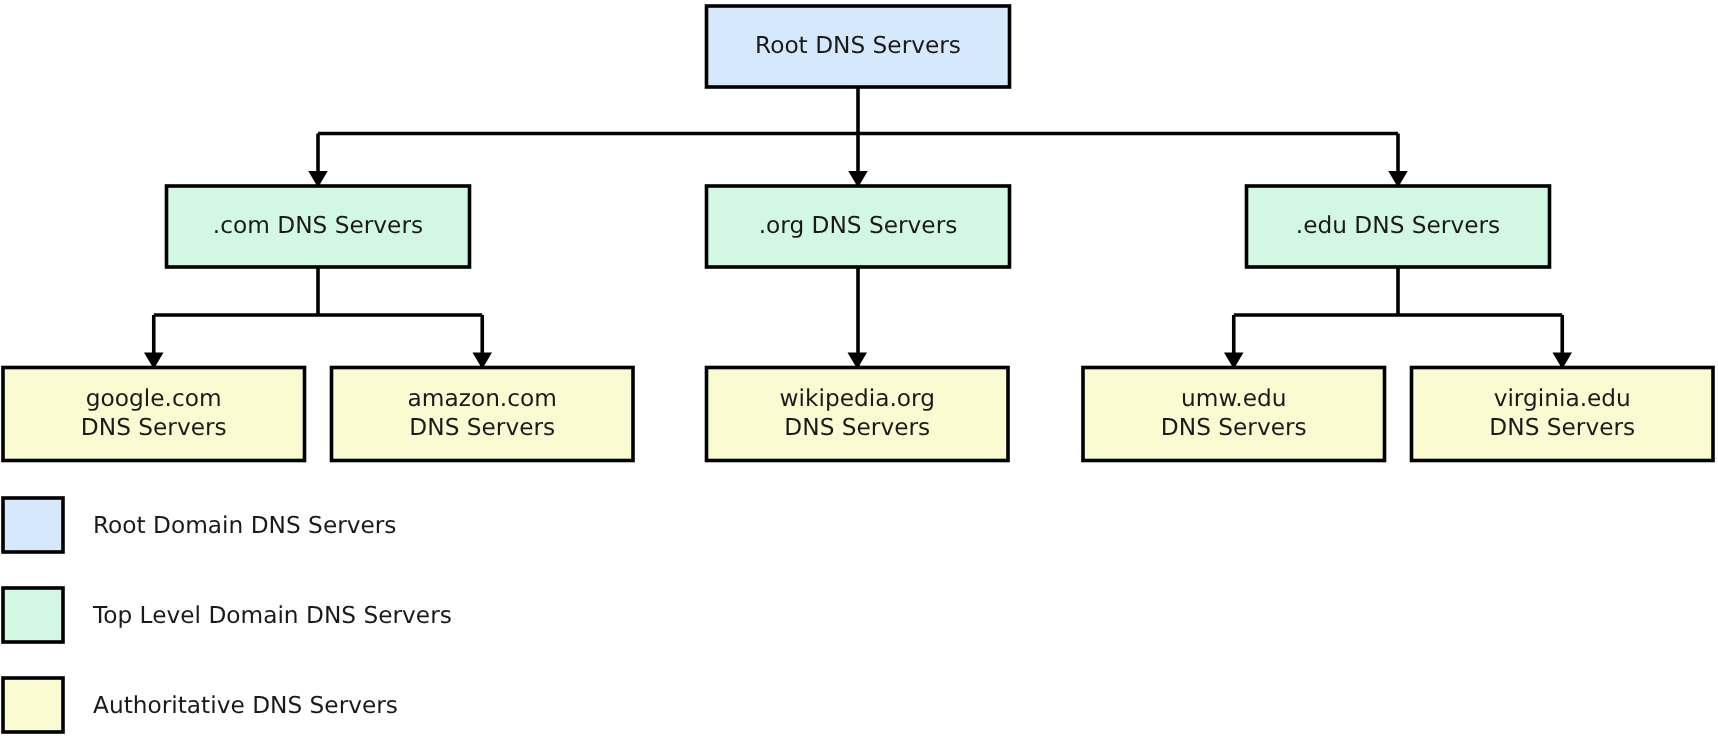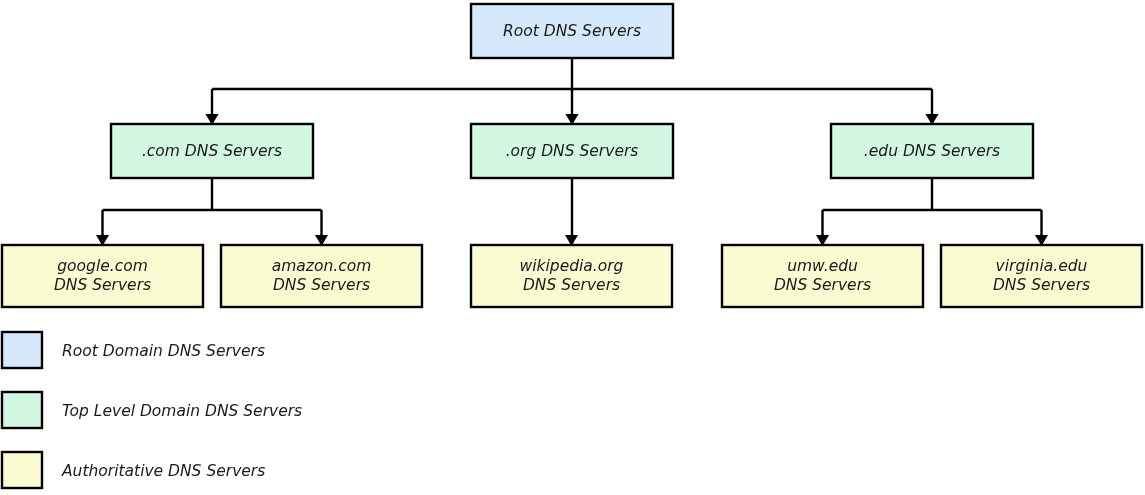--- a/index.html
+++ b/index.html
@@ -10,21 +10,20 @@
   body {
     width: 1145px;
     height: 495px;
     font-family: "DejaVu Sans", sans-serif;
     overflow: hidden;
   }
   #diagram-root {
     position: relative;
     width: 1145px;
     height: 401px;
-    font-style: italic;
   }
   svg#diagram-canvas {
     display: block;
     width: 1145px;
     height: 495px;
   }
   .node-rect {
     stroke: #000000;
     stroke-width: 2.4;
   }

